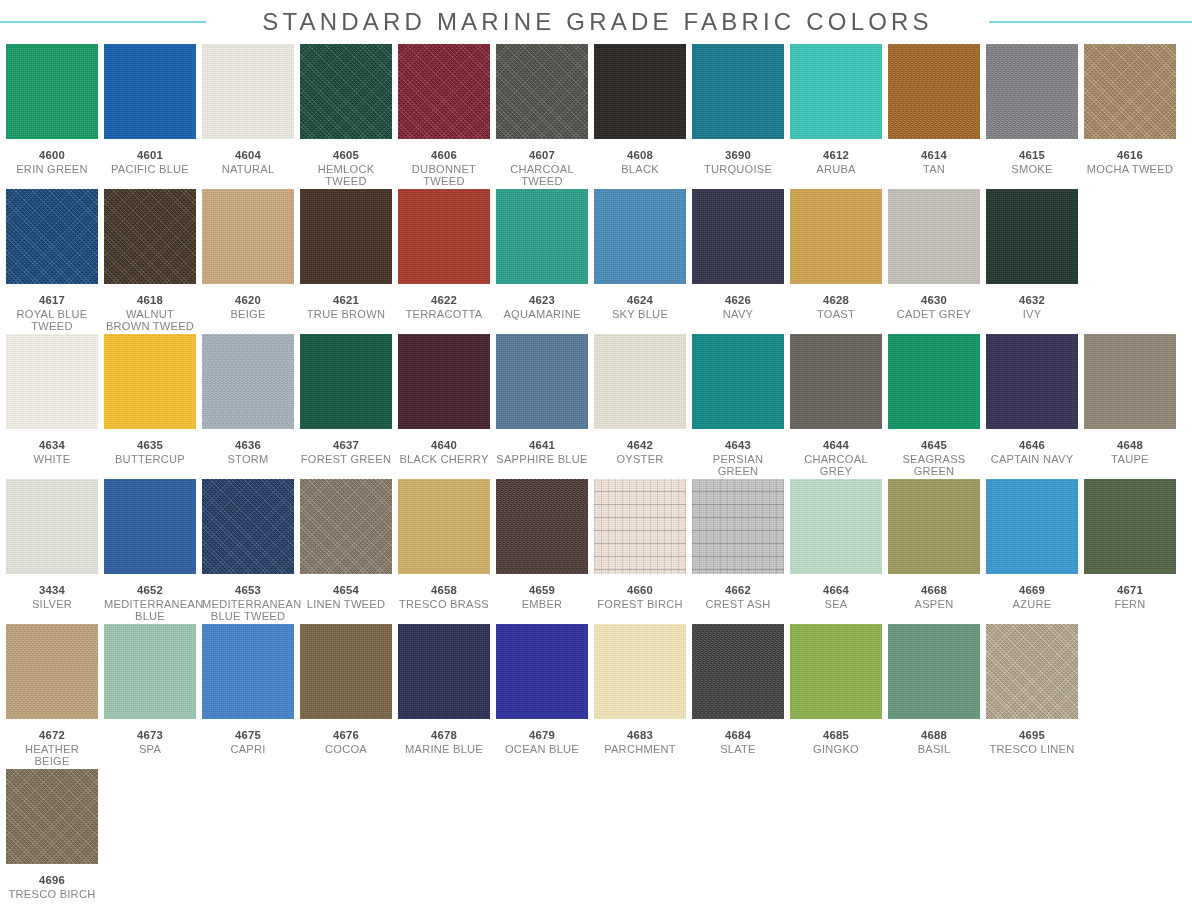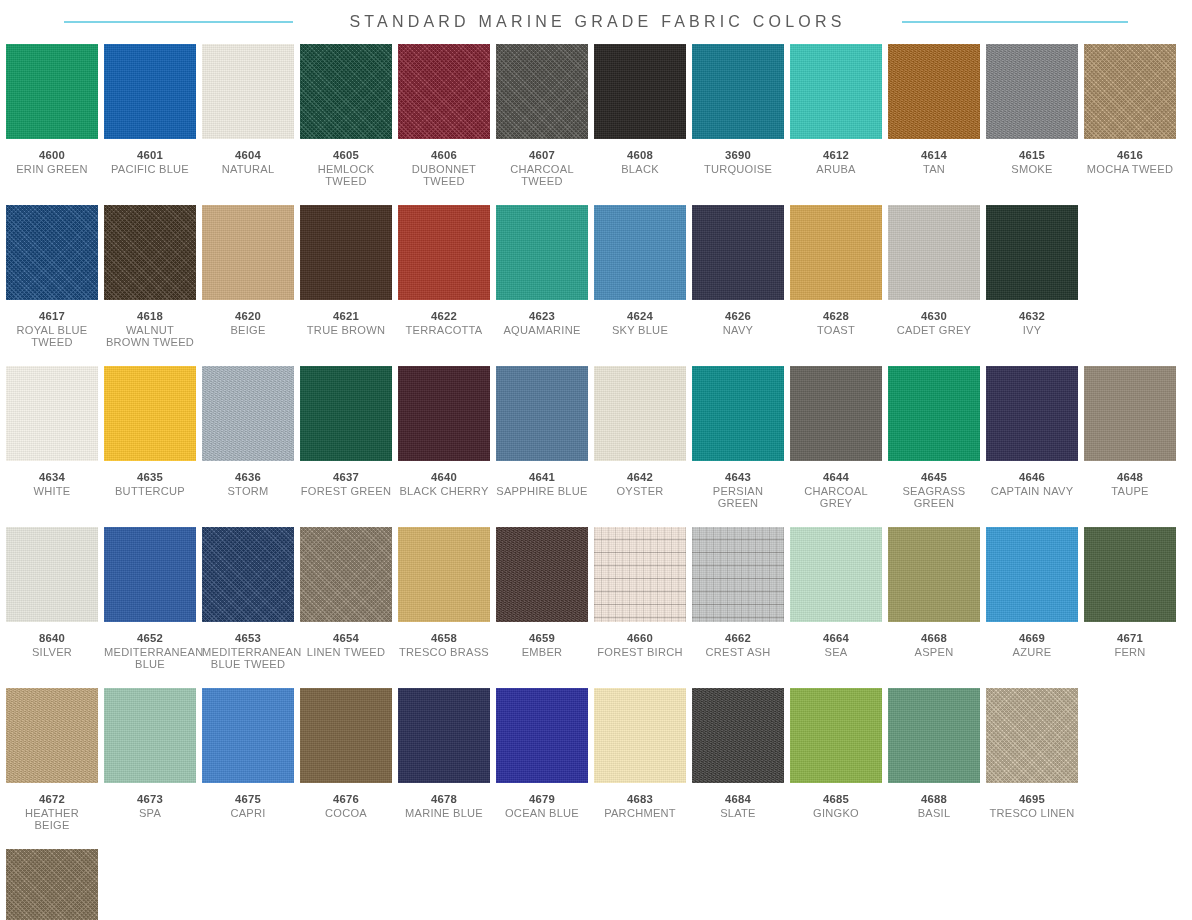--- a/index.html
+++ b/index.html
@@ -23,37 +23,37 @@
     padding: 0 8px;
   }
   .rule {
     height: 2px;
     background: #7fd4e6;
     flex: 0 0 auto;
   }
   .rule-left  { width: 229px; margin-right: 56px; }
   .rule-right { width: 226px; margin-left: 56px; }
   .title {
-    font-size: 16px;
+    font-size: 24px;
     letter-spacing: 4.2px;
     color: #5b5b5b;
     font-weight: 400;
     white-space: nowrap;
     text-align: right;
   }
 
   
   .grid {
     position: relative;
     padding: 0 6px;
   }
   .row {
     display: flex;
     gap: 6px;
-    margin-bottom: 16px;
+    margin-bottom: 0;
     height: 145px;
   }
   .cell {
     width: 92px;
     flex: 0 0 92px;
     display: flex;
     flex-direction: column;
     align-items: center;
   }
   .swatch {
@@ -387,21 +387,21 @@
           <div class="label">
             <span class="code">4648</span>
             <span class="cname">TAUPE</span>
           </div>
         </div>
       </div>
       <div class="row">
         <div class="cell">
           <div class="swatch" style="background-color: rgb(230, 230, 221);"></div>
           <div class="label">
-            <span class="code">8640</span>
+            <span class="code">3434</span>
             <span class="cname">SILVER</span>
           </div>
         </div>
         <div class="cell">
           <div class="swatch" style="background-color: rgb(47, 92, 163);"></div>
           <div class="label">
             <span class="code">4652</span>
             <span class="cname">MEDITERRANEAN
 BLUE</span>
           </div>

